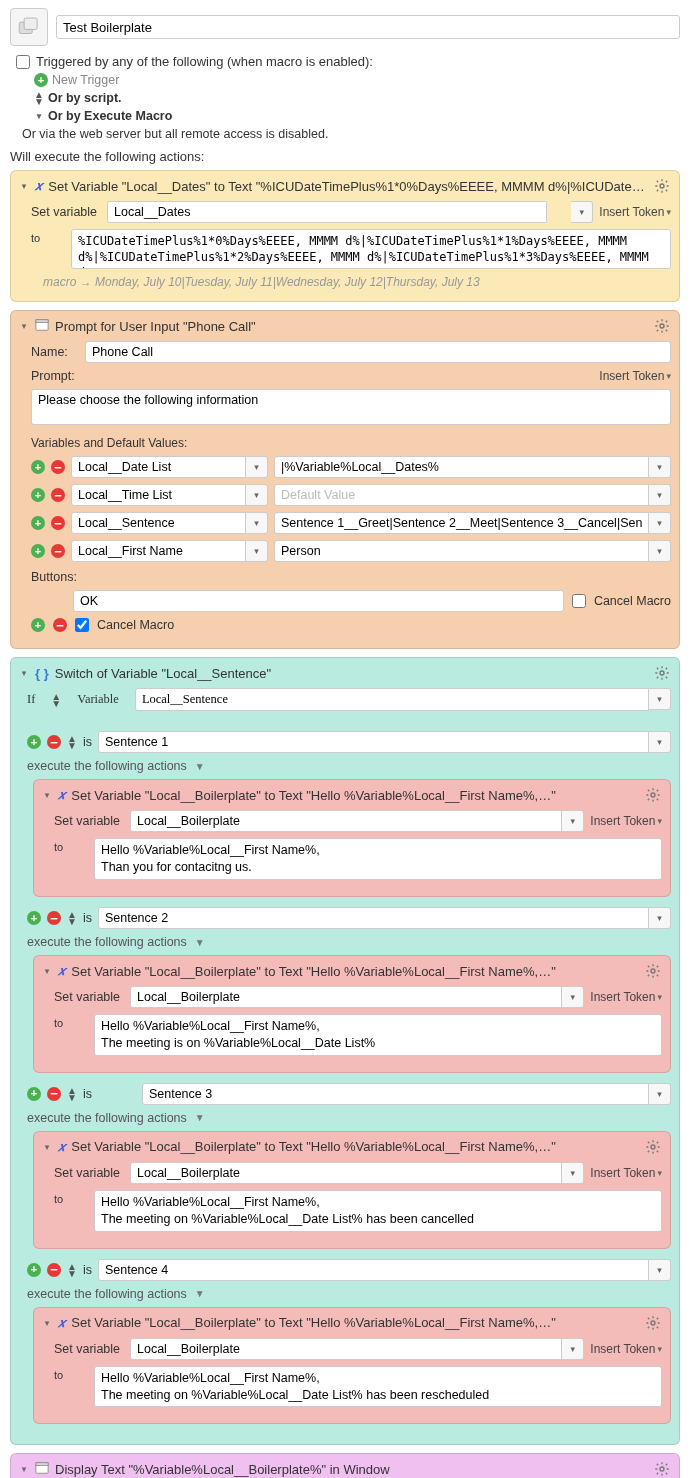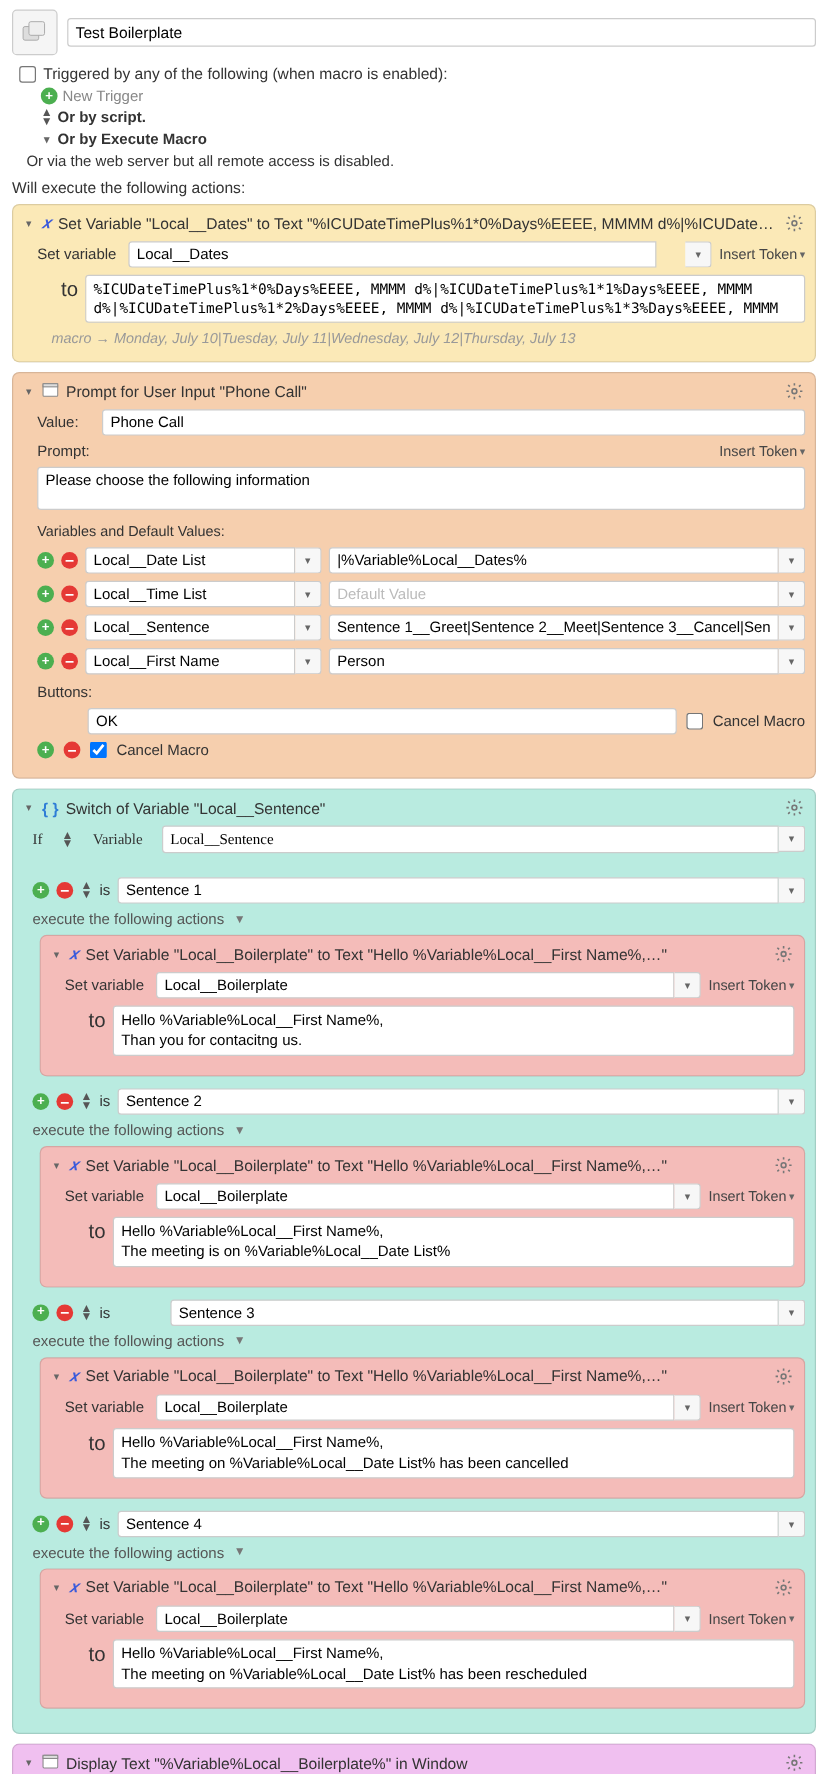--- a/index.html
+++ b/index.html
@@ -39,21 +39,21 @@
   .act-orange { background: #f6cfae; }
   .act-teal   { background: #b9ebe0; }
   .act-pink   { background: #f4bcb9; }
   .act-purple { background: #f0c0f0; }
   .action-head { display:flex; align-items:center; gap:6px; font-size:13px; margin-bottom:6px;}
   .action-head .title { flex:1; font-weight:500; white-space:nowrap; overflow:hidden; text-overflow:ellipsis;}
   .gear-icon { width:18px;height:18px; display:inline-flex; align-items:center; justify-content:center; color:#666;}
   .action-body { padding-left: 12px; }
   .row { display:flex; align-items:center; gap:6px; margin-bottom:6px; }
   .row .label { font-size:12.5px; min-width:70px; text-align:left; }
-  .row .label-r { font-size:17px; min-width:34px; text-align:right; padding-top:3px;}
+  .row .label-r { font-size:11px; min-width:34px; text-align:left; padding-top:3px;}
   .field {
     background:#fff; border:1px solid #ccc; border-radius:3px; padding:3px 6px; font-size:12.5px; flex:1;
     min-height:22px; font-family:inherit;
   }
   .field.mono{ font-family: Menlo, Consolas, monospace; font-size:12px;}
   .select-end {
     width:22px; border:1px solid #ccc; border-left:none; border-radius:0 3px 3px 0; background:#f7f7f7;
     display:flex;align-items:center;justify-content:center; height:22px;
   }
   .field-group { display:flex; flex:1; }
@@ -167,21 +167,21 @@
     <span class="title">Prompt for User Input "Phone Call"</span>
     <span class="gear-icon">
       <svg viewBox="0 0 24 24" width="16" height="16" fill="none" stroke="#777" stroke-width="2">
           <circle cx="12" cy="12" r="3"></circle>
           <path d="M12 2v3M12 19v3M4.2 4.2l2.1 2.1M17.7 17.7l2.1 2.1M2 12h3M19 12h3M4.2 19.8l2.1-2.1M17.7 6.3l2.1-2.1"></path>
         </svg>
     </span>
   </div>
   <div class="action-body">
     <div class="row">
-      <span class="label" style="min-width:48px;">Value:</span>
+      <span class="label" style="min-width:48px;">Name:</span>
       <input class="field" value="Phone Call" style="">
     </div>
     <div class="row">
       <span class="label" style="min-width:48px;">Prompt:</span>
       <span style="flex:1;"></span>
       <span class="insert-token">
           <span>Insert Token</span>
           <span class="chev-down">▾</span>
         </span>
     </div>

